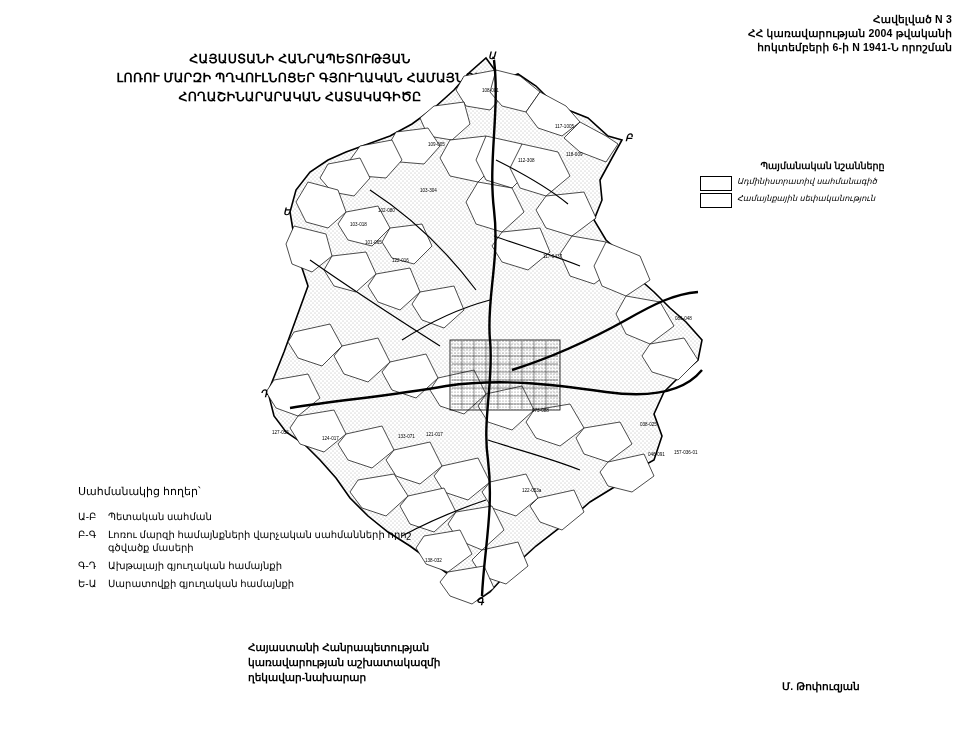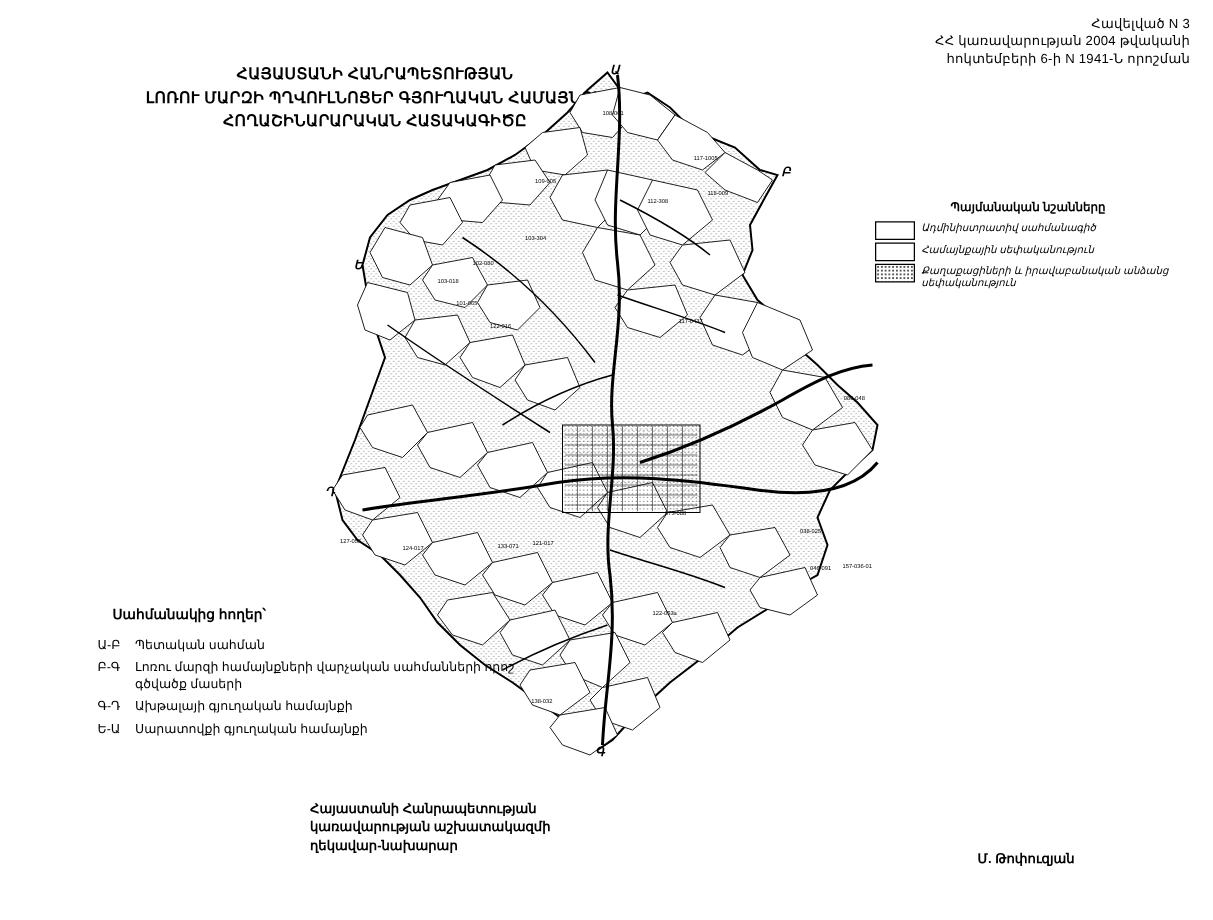--- a/index.html
+++ b/index.html
@@ -18,21 +18,21 @@
     overflow: hidden;
   }
 
   
   .hdr-right {
     position: absolute;
     right: 18px;
     top: 12px;
     text-align: right;
     font-size: 10.5px;
-    font-weight: normal;
+    font-weight: bold;
     line-height: 14px;
     color: #000;
     letter-spacing: 0.2px;
   }
   .title-block {
     position: absolute;
     left: 105px;
     top: 50px;
     width: 390px;
     text-align: center;
@@ -85,24 +85,23 @@
 
   
   .notes {
     position: absolute;
     left: 78px;
     top: 485px;
     width: 340px;
   }
   .notes-title {
     font-size: 11px;
-    font-weight: bold;
+    font-weight: normal;
     margin-bottom: 12px;
     color: #000;
-    margin-left: 12px;
   }
   .note-row {
     display: flex;
     font-size: 10px;
     line-height: 13px;
     margin-bottom: 5px;
     color: #000;
   }
   .note-key {
     flex: 0 0 30px;
@@ -170,24 +169,20 @@
 
   <div class="legend">
     <div class="legend-title">Պայմանական նշանները</div>
     <div class="legend-row">
       <div class="legend-swatch"></div>
       <div class="legend-label">Ադմինիստրատիվ սահմանագիծ</div>
     </div>
     <div class="legend-row">
       <div class="legend-swatch"></div>
       <div class="legend-label">Համայնքային սեփականություն</div>
-    </div>
-    <div class="legend-row">
-      <div class="legend-swatch sw-dots"></div>
-      <div class="legend-label">Քաղաքացիների և իրավաբանական անձանց սեփականություն</div>
     </div>
   </div>
 
   <div class="notes">
     <div class="notes-title">Սահմանակից հողեր՝</div>
 
     <div class="note-row">
       <div class="note-key">Ա-Բ</div>
       <div class="note-val">Պետական սահման</div>
     </div>

